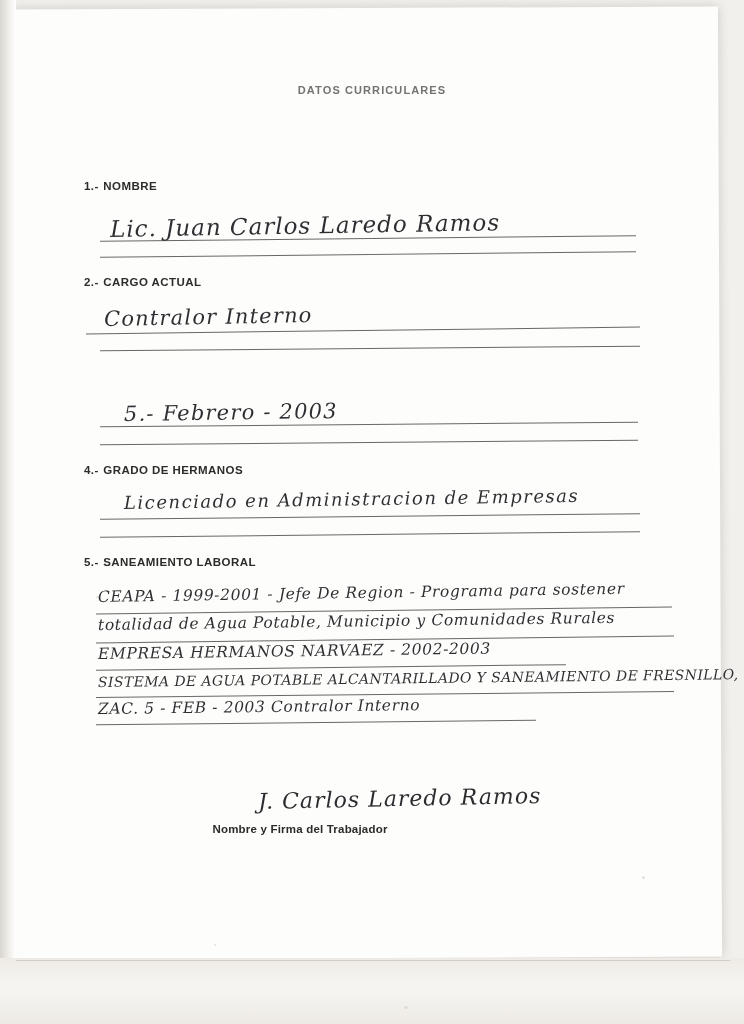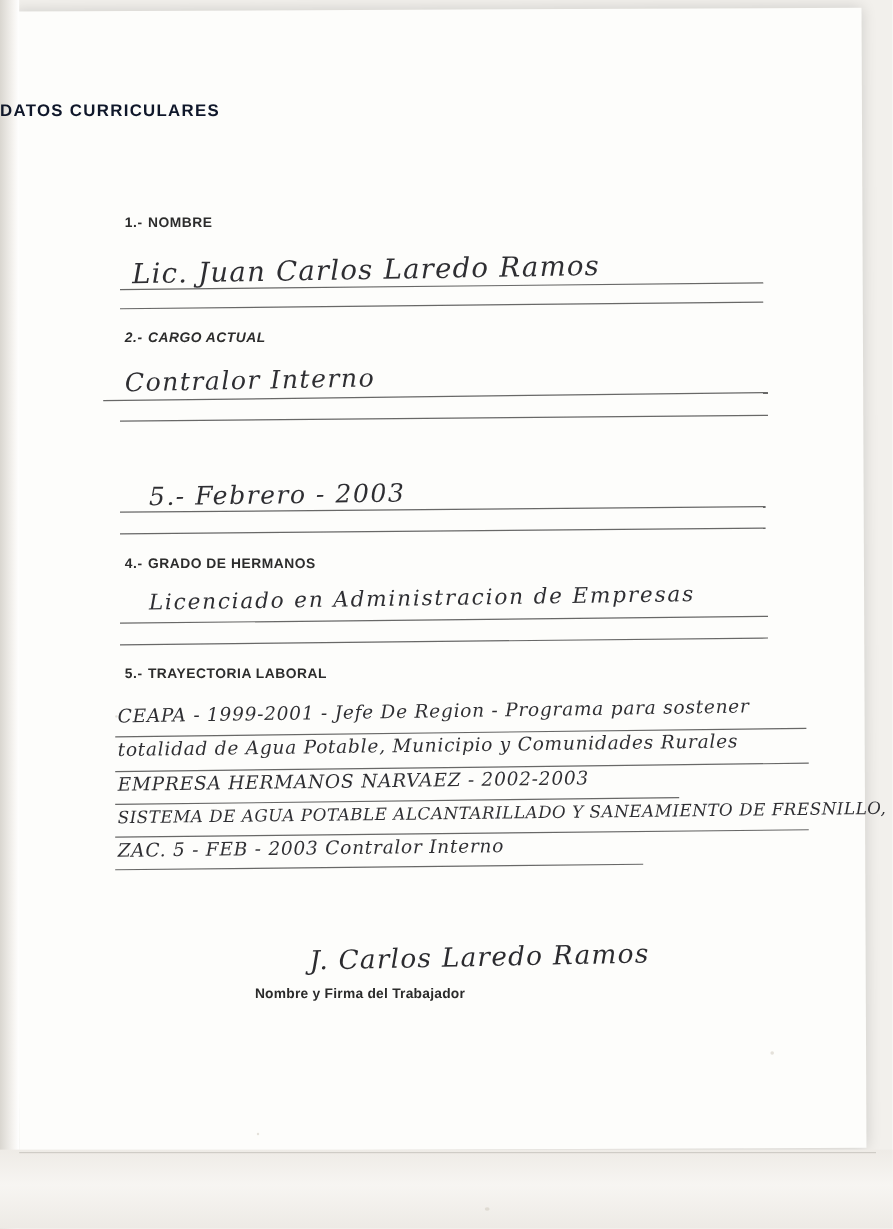--- a/index.html
+++ b/index.html
@@ -65,30 +65,30 @@
     border-radius: 50%;
     opacity: .55;
   }
 
   
   .doc-title {
     position: absolute;
     left: 0;
     top: 84px;
     width: 744px;
-    text-align: left;
-    font-size: 14px;
+    text-align: center;
+    font-size: 11px;
     letter-spacing: 1.1px;
-    color: #0f172a;
+    color: #737373;
     font-weight: 600;
   }
 
   .field {
     position: absolute;
-    left: 104px;
+    left: 84px;
     width: 560px;
   }
   .field-label {
     font-size: 11.5px;
     letter-spacing: .45px;
     color: #2c2c2c;
     font-weight: 600;
     white-space: nowrap;
   }
 
@@ -158,21 +158,21 @@
   <div class="doc-title">DATOS CURRICULARES</div>
 
   <div class="field" style="top:176px;">
     <span class="field-label">1.-</span>
     <span class="field-label">NOMBRE</span>
   </div>
   <div class="hand h1" style="left:110px; top:216px; transform:rotate(-1deg);">Lic. Juan Carlos Laredo Ramos</div>
   <div class="rule" style="left:100px; top:238px; width:536px; transform:rotate(-0.6deg);"></div>
   <div class="rule" style="left:100px; top:254px; width:536px; transform:rotate(-0.6deg);"></div>
 
-  <div class="field" style="top:272px;font-style:italic;">
+  <div class="field" style="top:272px;">
     <span class="field-label">2.-</span>
     <span class="field-label">CARGO ACTUAL</span>
   </div>
   <div class="hand h2" style="left:104px; top:307px; transform:rotate(-1.1deg);">Contralor Interno</div>
   <div class="rule" style="left:86px; top:330px; width:554px; transform:rotate(-0.7deg);"></div>
   <div class="rule" style="left:100px; top:348px; width:540px; transform:rotate(-0.5deg);"></div>
 
   <div class="hand h2" style="left:124px; top:402px; transform:rotate(-0.8deg);">5.- Febrero - 2003</div>
   <div class="rule" style="left:100px; top:424px; width:538px; transform:rotate(-0.5deg);"></div>
   <div class="rule" style="left:100px; top:442px; width:538px; transform:rotate(-0.5deg);"></div>
@@ -180,21 +180,21 @@
   <div class="field" style="top:460px;">
     <span class="field-label">4.-</span>
     <span class="field-label">GRADO DE HERMANOS</span>
   </div>
   <div class="hand h3" style="left:124px; top:492px; transform:rotate(-0.9deg);">Licenciado en Administracion de Empresas</div>
   <div class="rule" style="left:100px; top:516px; width:540px; transform:rotate(-0.6deg);"></div>
   <div class="rule" style="left:100px; top:534px; width:540px; transform:rotate(-0.6deg);"></div>
 
   <div class="field" style="top:552px;">
     <span class="field-label">5.-</span>
-    <span class="field-label">TRAYECTORIA LABORAL</span>
+    <span class="field-label">SANEAMIENTO LABORAL</span>
   </div>
 
   <div class="hand small" style="left:98px; top:588px; transform:rotate(-0.9deg);">CEAPA - 1999-2001 - Jefe De Region - Programa para sostener</div>
   <div class="rule" style="left:96px; top:610px; width:576px; transform:rotate(-0.7deg);"></div>
 
   <div class="hand small" style="left:98px; top:616px; transform:rotate(-0.8deg);">totalidad de Agua Potable, Municipio y Comunidades Rurales</div>
   <div class="rule" style="left:96px; top:639px; width:578px; transform:rotate(-0.7deg);"></div>
 
   <div class="hand small" style="left:98px; top:645px; transform:rotate(-0.8deg);">EMPRESA HERMANOS NARVAEZ - 2002-2003</div>
   <div class="rule" style="left:96px; top:667px; width:470px; transform:rotate(-0.7deg);"></div>

